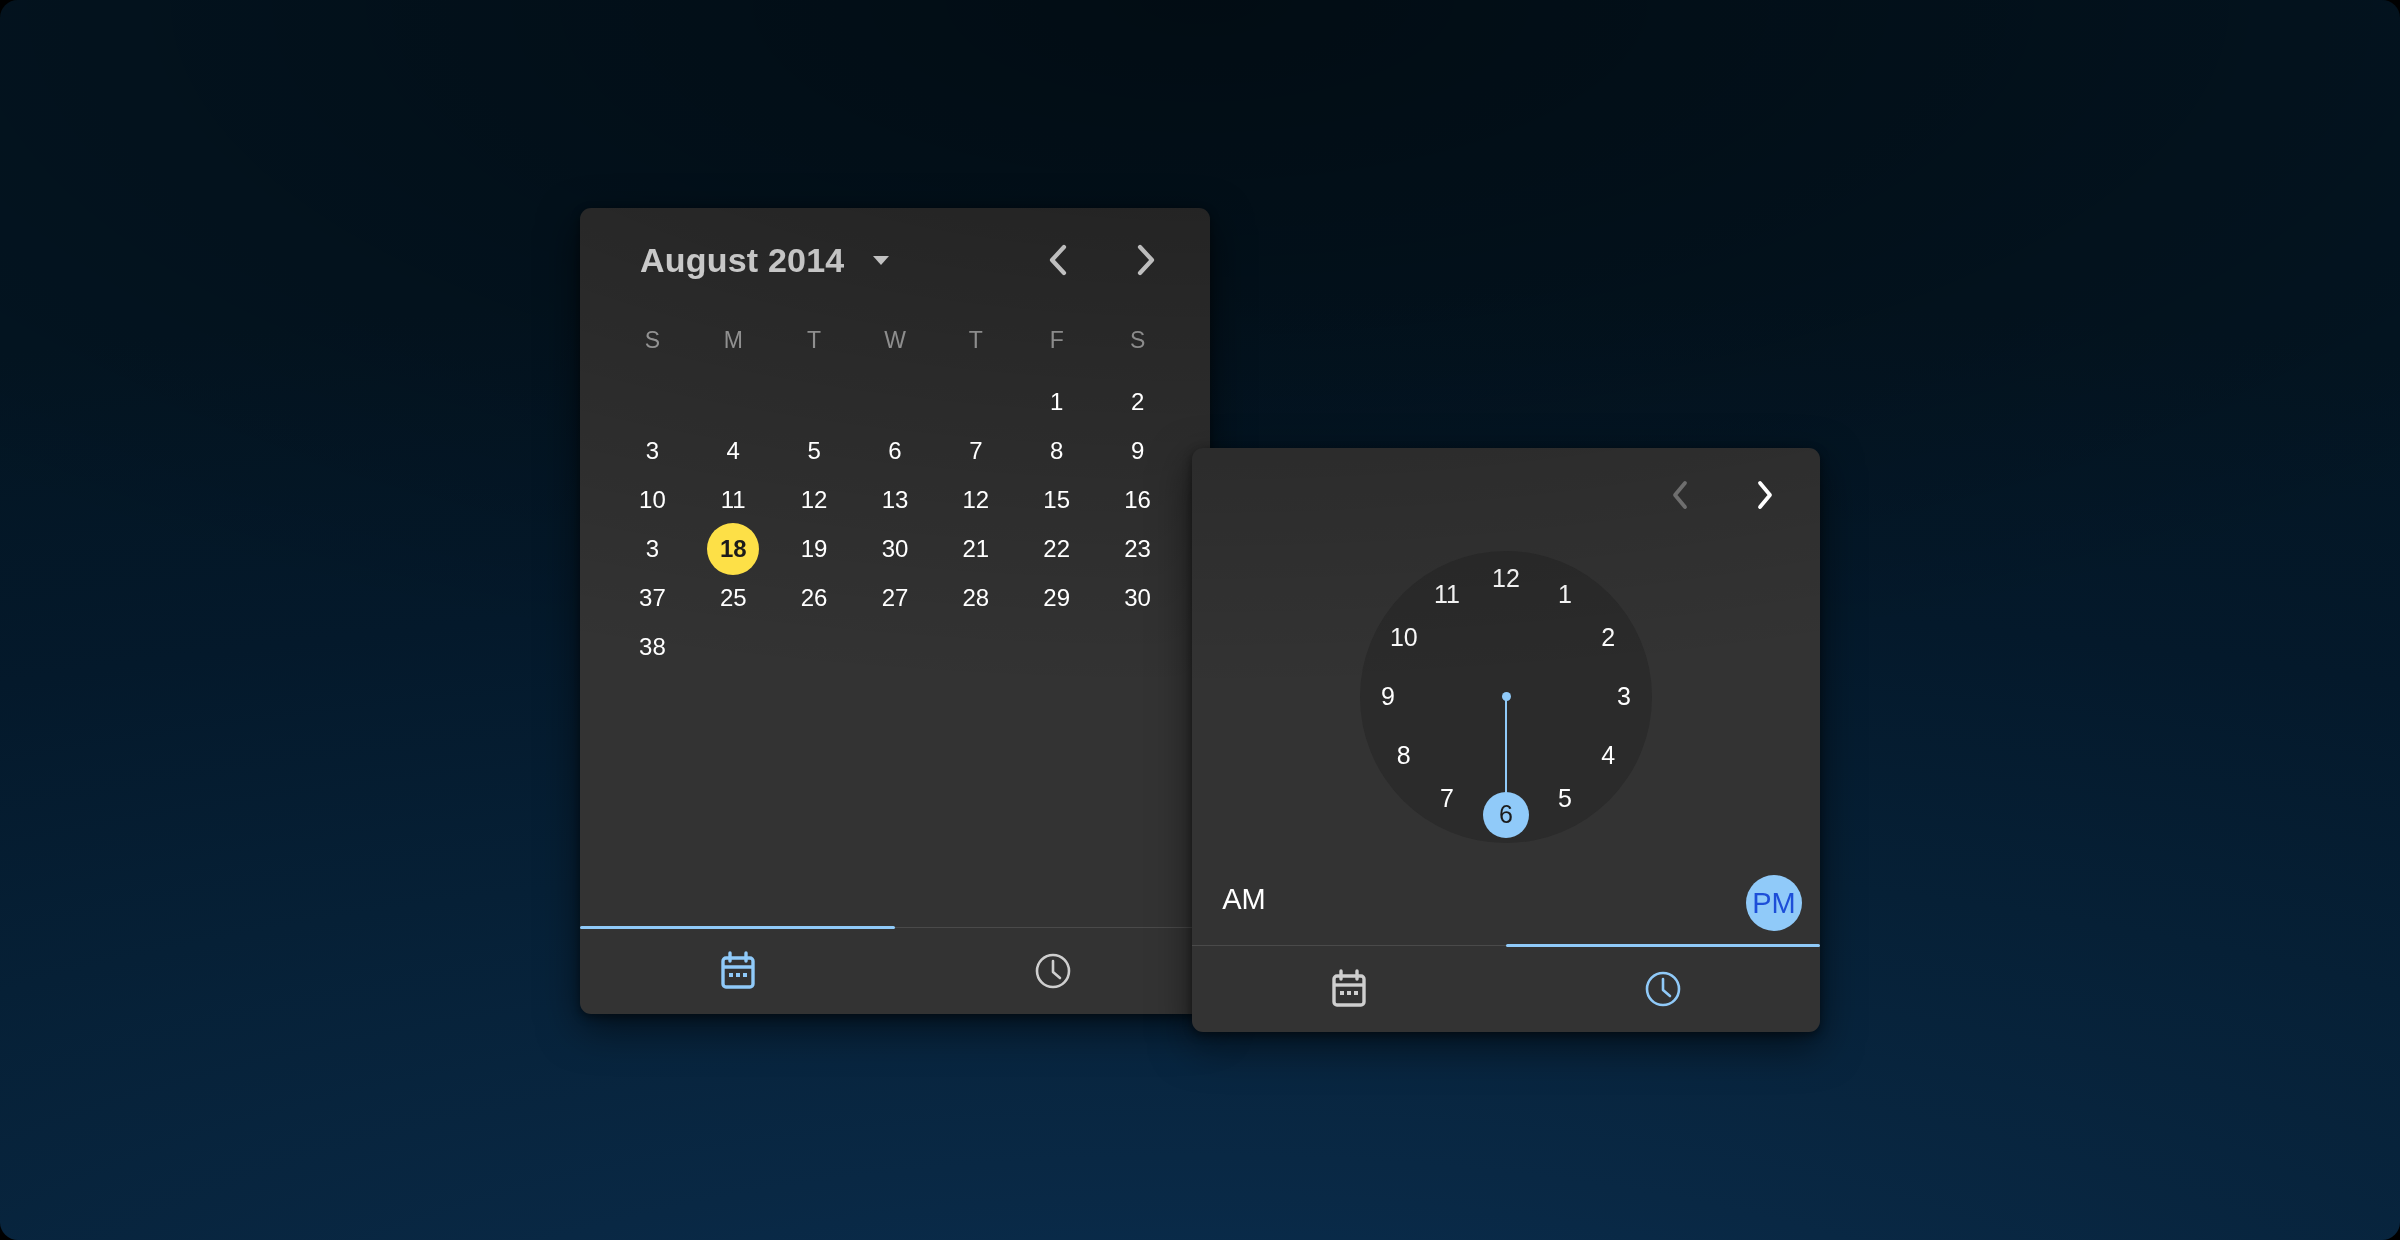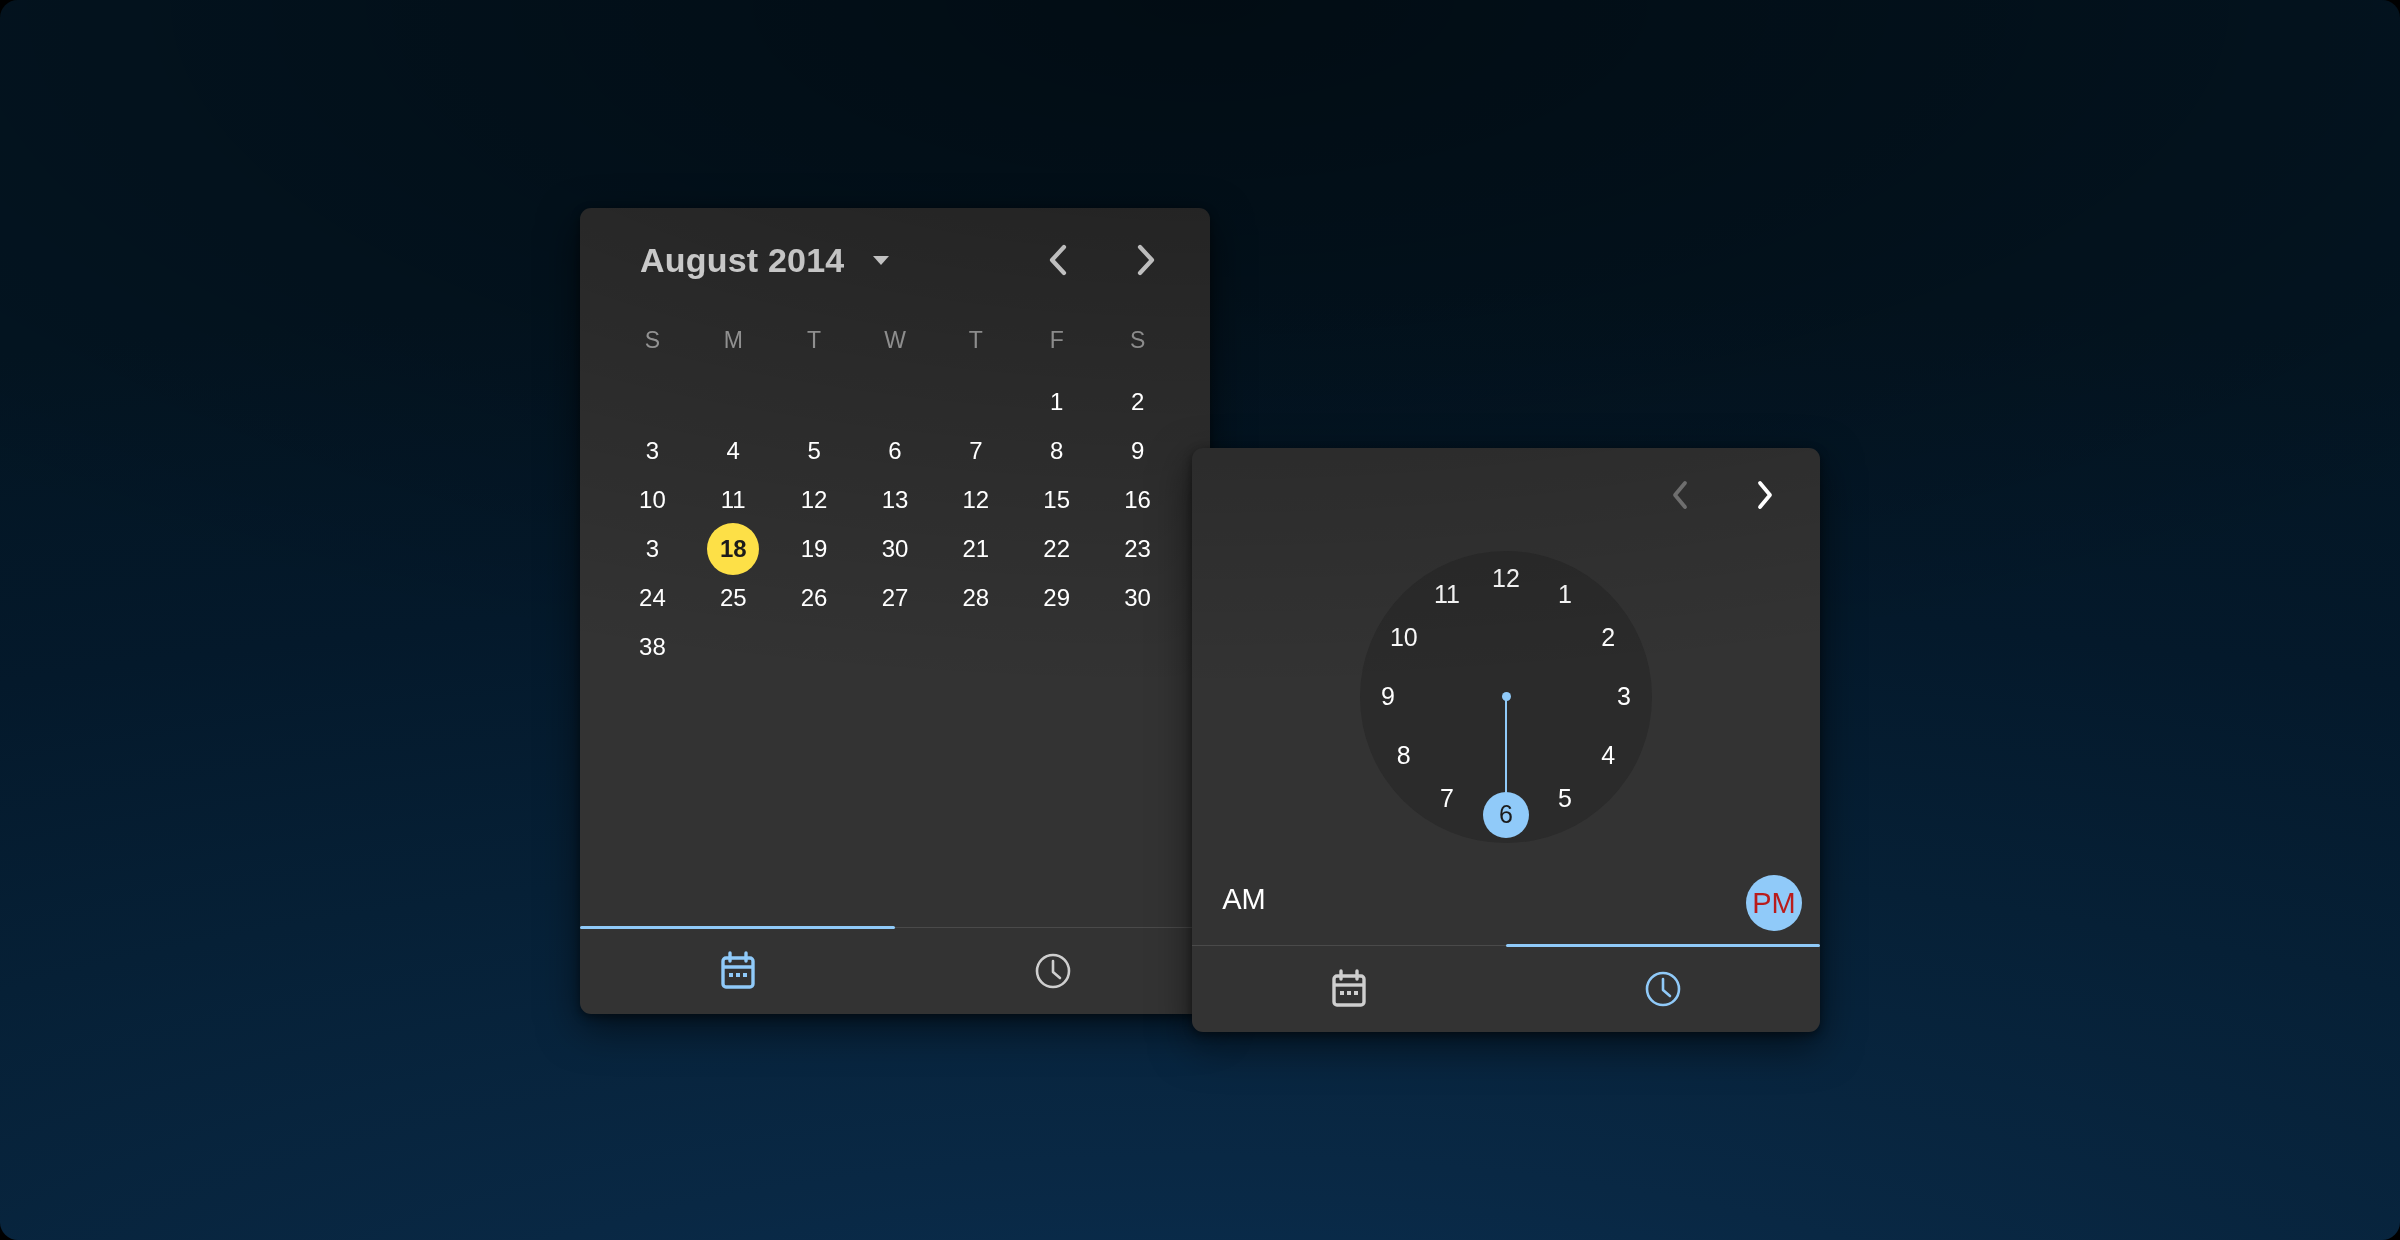--- a/index.html
+++ b/index.html
@@ -231,21 +231,21 @@
     display: flex;
     align-items: center;
     justify-content: center;
     font-size: 29px;
     color: #ffffff;
     cursor: pointer;
     z-index: 6;
   }
   .meridiem.active {
     background: #90caf9;
-    color: #b91c1c;
+    color: #1d4ed8;
   }
   #meridiem-am { left: 24px;  bottom: 18px; }
   #meridiem-pm { right: 18px; bottom: 14px; }
 </style>
 </head>
 <body>
 
 <div id="desktop">
 
   <div class="picker-dialog" id="date-picker">
@@ -372,21 +372,21 @@
           </div>
           <div class="day-cell">
             <span class="pill">22</span>
           </div>
           <div class="day-cell">
             <span class="pill">23</span>
           </div>
         </div>
         <div class="day-row">
           <div class="day-cell">
-            <span class="pill">24</span>
+            <span class="pill">37</span>
           </div>
           <div class="day-cell">
             <span class="pill">25</span>
           </div>
           <div class="day-cell">
             <span class="pill">26</span>
           </div>
           <div class="day-cell">
             <span class="pill">27</span>
           </div>

